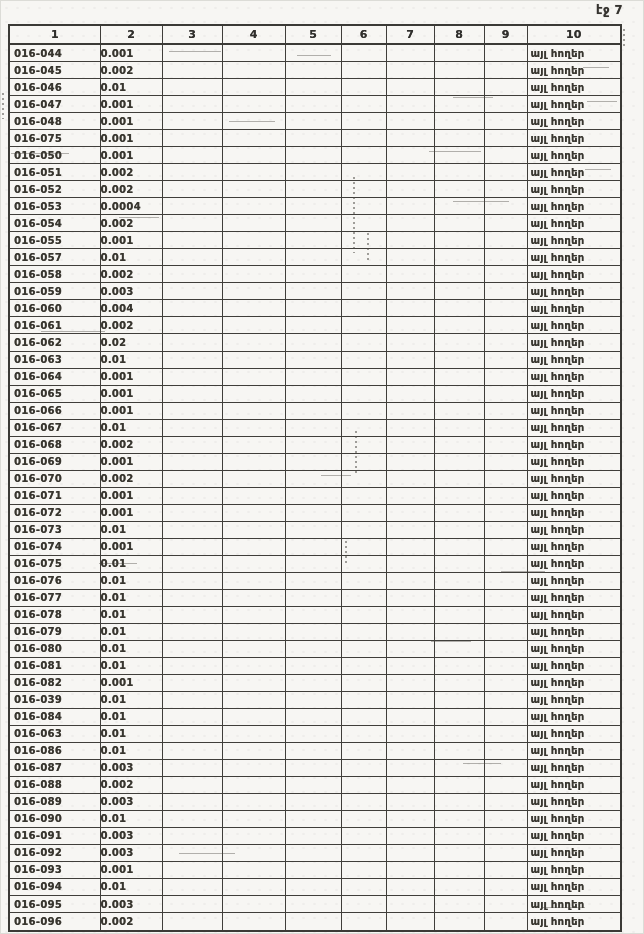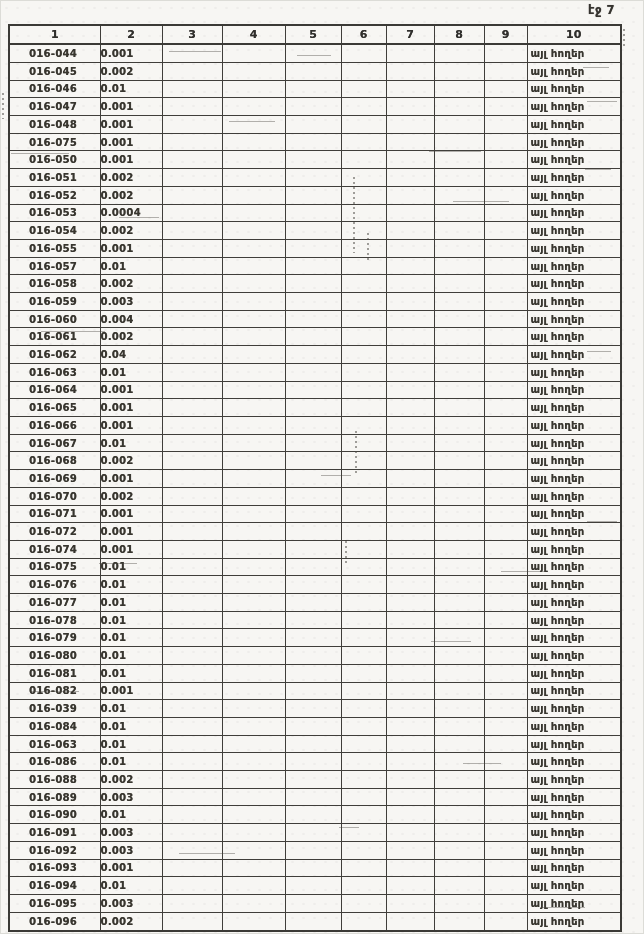--- a/index.html
+++ b/index.html
@@ -9,21 +9,21 @@
     font-family:"DejaVu Sans",sans-serif;
     overflow:hidden;
   }
   .page{
     position:absolute;inset:0;
     border:1px solid #dcdcd7;
     background-image:radial-gradient(rgba(50,48,44,0.045) 1px, transparent 1.2px);
     background-size:11px 14px;
   }
   .page-label{
-    position:absolute;top:2px;right:28px;
+    position:absolute;top:2px;right:20px;
     font-size:11.5px;font-weight:700;color:#35332f;
     letter-spacing:0.5px;
     text-shadow:0 0 0.7px rgba(60,58,54,0.8);
   }
   table.sheet{
     position:absolute;left:7px;top:23px;
     width:612px;height:908px;
     border-collapse:collapse;table-layout:fixed;
     border:2.4px solid #3b3a36;
   }
@@ -38,21 +38,21 @@
     border-top:2.6px solid #3b3a36;
     border-bottom:2px solid #3b3a36;
     text-shadow:0 0 0.6px rgba(60,58,54,0.85);
   }
   .sheet td{
     font-size:10px;font-weight:600;color:#38362f;
     letter-spacing:0.3px;
     text-shadow:0.2px 0.2px 0.6px rgba(70,66,60,0.85);
   }
   .sheet tbody tr:last-child td{border-bottom:2.6px solid #3b3a36;}
-  .sheet td.c1{text-align:left;padding-left:19px;}
+  .sheet td.c1{text-align:left;padding-left:4px;}
   .sheet td.c2{text-align:left;}
   .sheet td.c10{text-align:left;padding-left:3px;font-size:10px;}
   
   .artifact{position:absolute;background:rgba(72,69,63,0.40);pointer-events:none;}
   .artifact.h{height:1.4px;}
   .artifact.v{
     width:2px;background:none;
     background-image:repeating-linear-gradient(to bottom, rgba(72,69,63,0.5) 0 2px, transparent 2px 5px);
   }
 </style>
@@ -290,21 +290,21 @@
           <td class="c4"></td>
           <td class="c5"></td>
           <td class="c6"></td>
           <td class="c7"></td>
           <td class="c8"></td>
           <td class="c9"></td>
           <td class="c10">այլ հողեր</td>
         </tr>
         <tr>
           <td class="c1">016-062</td>
-          <td class="c2">0.04</td>
+          <td class="c2">0.02</td>
           <td class="c3"></td>
           <td class="c4"></td>
           <td class="c5"></td>
           <td class="c6"></td>
           <td class="c7"></td>
           <td class="c8"></td>
           <td class="c9"></td>
           <td class="c10">այլ հողեր</td>
         </tr>
         <tr>
@@ -421,20 +421,32 @@
           <td class="c3"></td>
           <td class="c4"></td>
           <td class="c5"></td>
           <td class="c6"></td>
           <td class="c7"></td>
           <td class="c8"></td>
           <td class="c9"></td>
           <td class="c10">այլ հողեր</td>
         </tr>
         <tr>
+          <td class="c1">016-073</td>
+          <td class="c2">0.01</td>
+          <td class="c3"></td>
+          <td class="c4"></td>
+          <td class="c5"></td>
+          <td class="c6"></td>
+          <td class="c7"></td>
+          <td class="c8"></td>
+          <td class="c9"></td>
+          <td class="c10">այլ հողեր</td>
+        </tr>
+        <tr>
           <td class="c1">016-074</td>
           <td class="c2">0.001</td>
           <td class="c3"></td>
           <td class="c4"></td>
           <td class="c5"></td>
           <td class="c6"></td>
           <td class="c7"></td>
           <td class="c8"></td>
           <td class="c9"></td>
           <td class="c10">այլ հողեր</td>
@@ -567,20 +579,32 @@
           <td class="c5"></td>
           <td class="c6"></td>
           <td class="c7"></td>
           <td class="c8"></td>
           <td class="c9"></td>
           <td class="c10">այլ հողեր</td>
         </tr>
         <tr>
           <td class="c1">016-086</td>
           <td class="c2">0.01</td>
+          <td class="c3"></td>
+          <td class="c4"></td>
+          <td class="c5"></td>
+          <td class="c6"></td>
+          <td class="c7"></td>
+          <td class="c8"></td>
+          <td class="c9"></td>
+          <td class="c10">այլ հողեր</td>
+        </tr>
+        <tr>
+          <td class="c1">016-087</td>
+          <td class="c2">0.003</td>
           <td class="c3"></td>
           <td class="c4"></td>
           <td class="c5"></td>
           <td class="c6"></td>
           <td class="c7"></td>
           <td class="c8"></td>
           <td class="c9"></td>
           <td class="c10">այլ հողեր</td>
         </tr>
         <tr>

